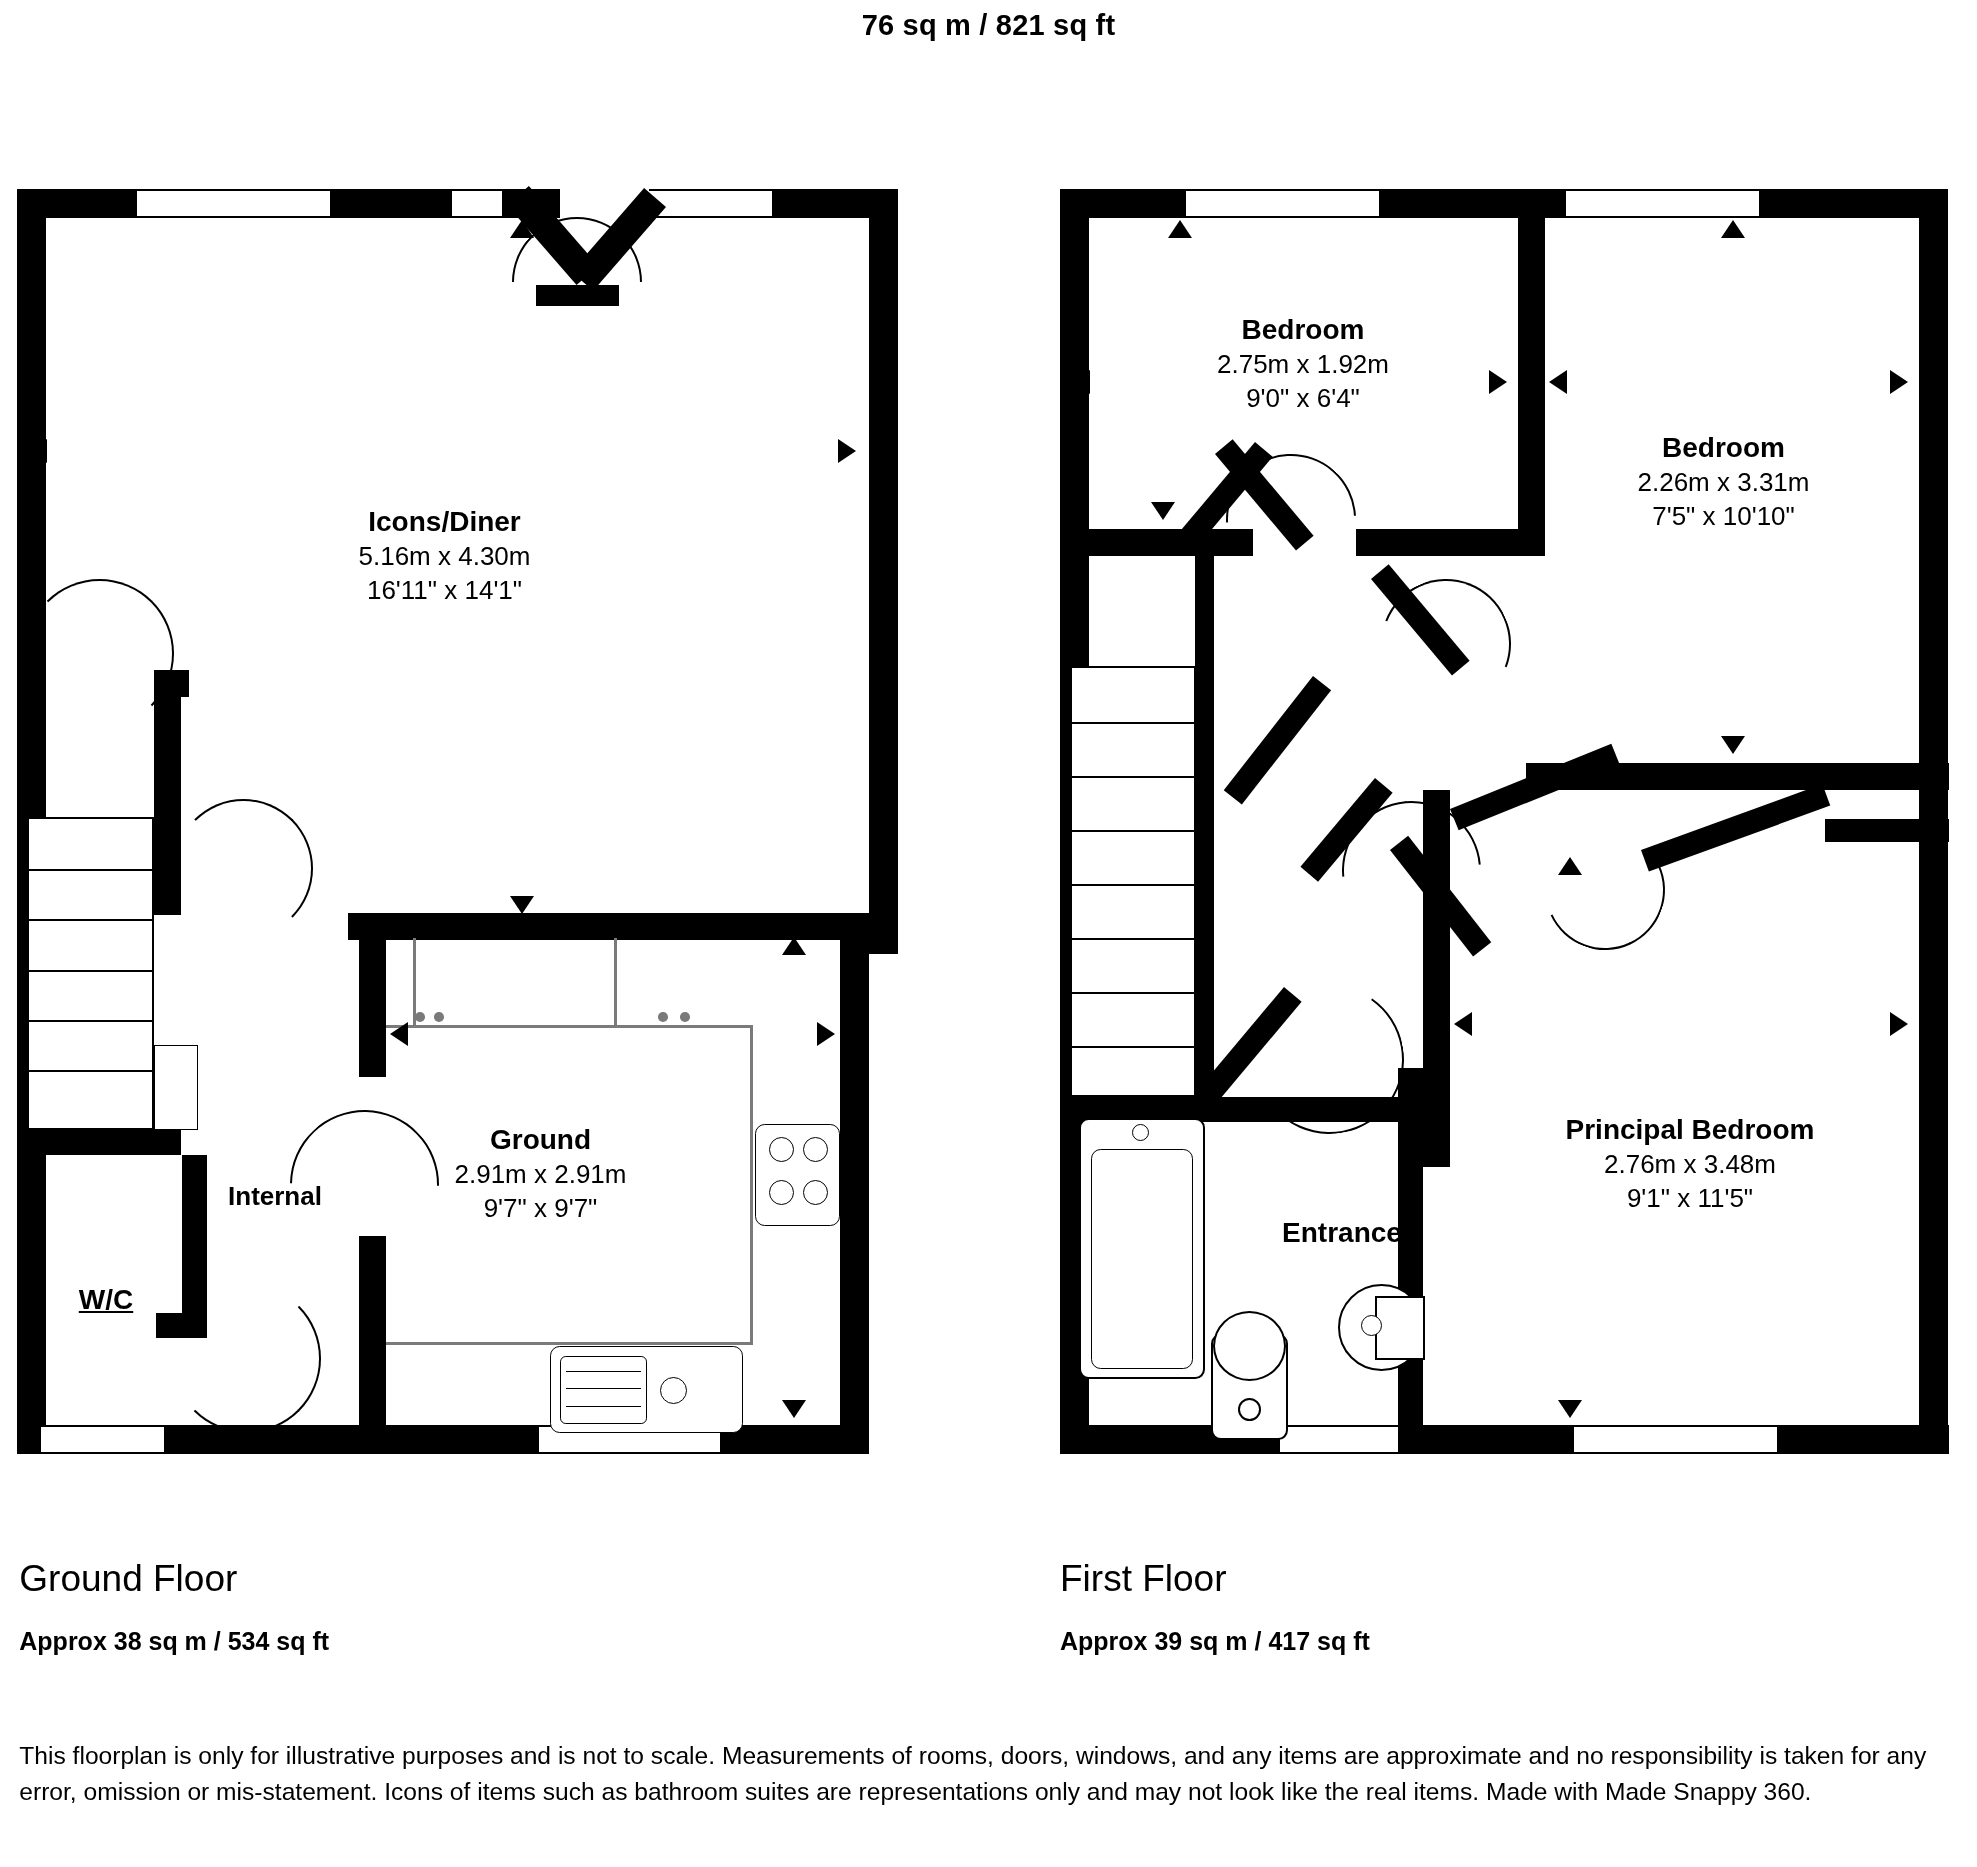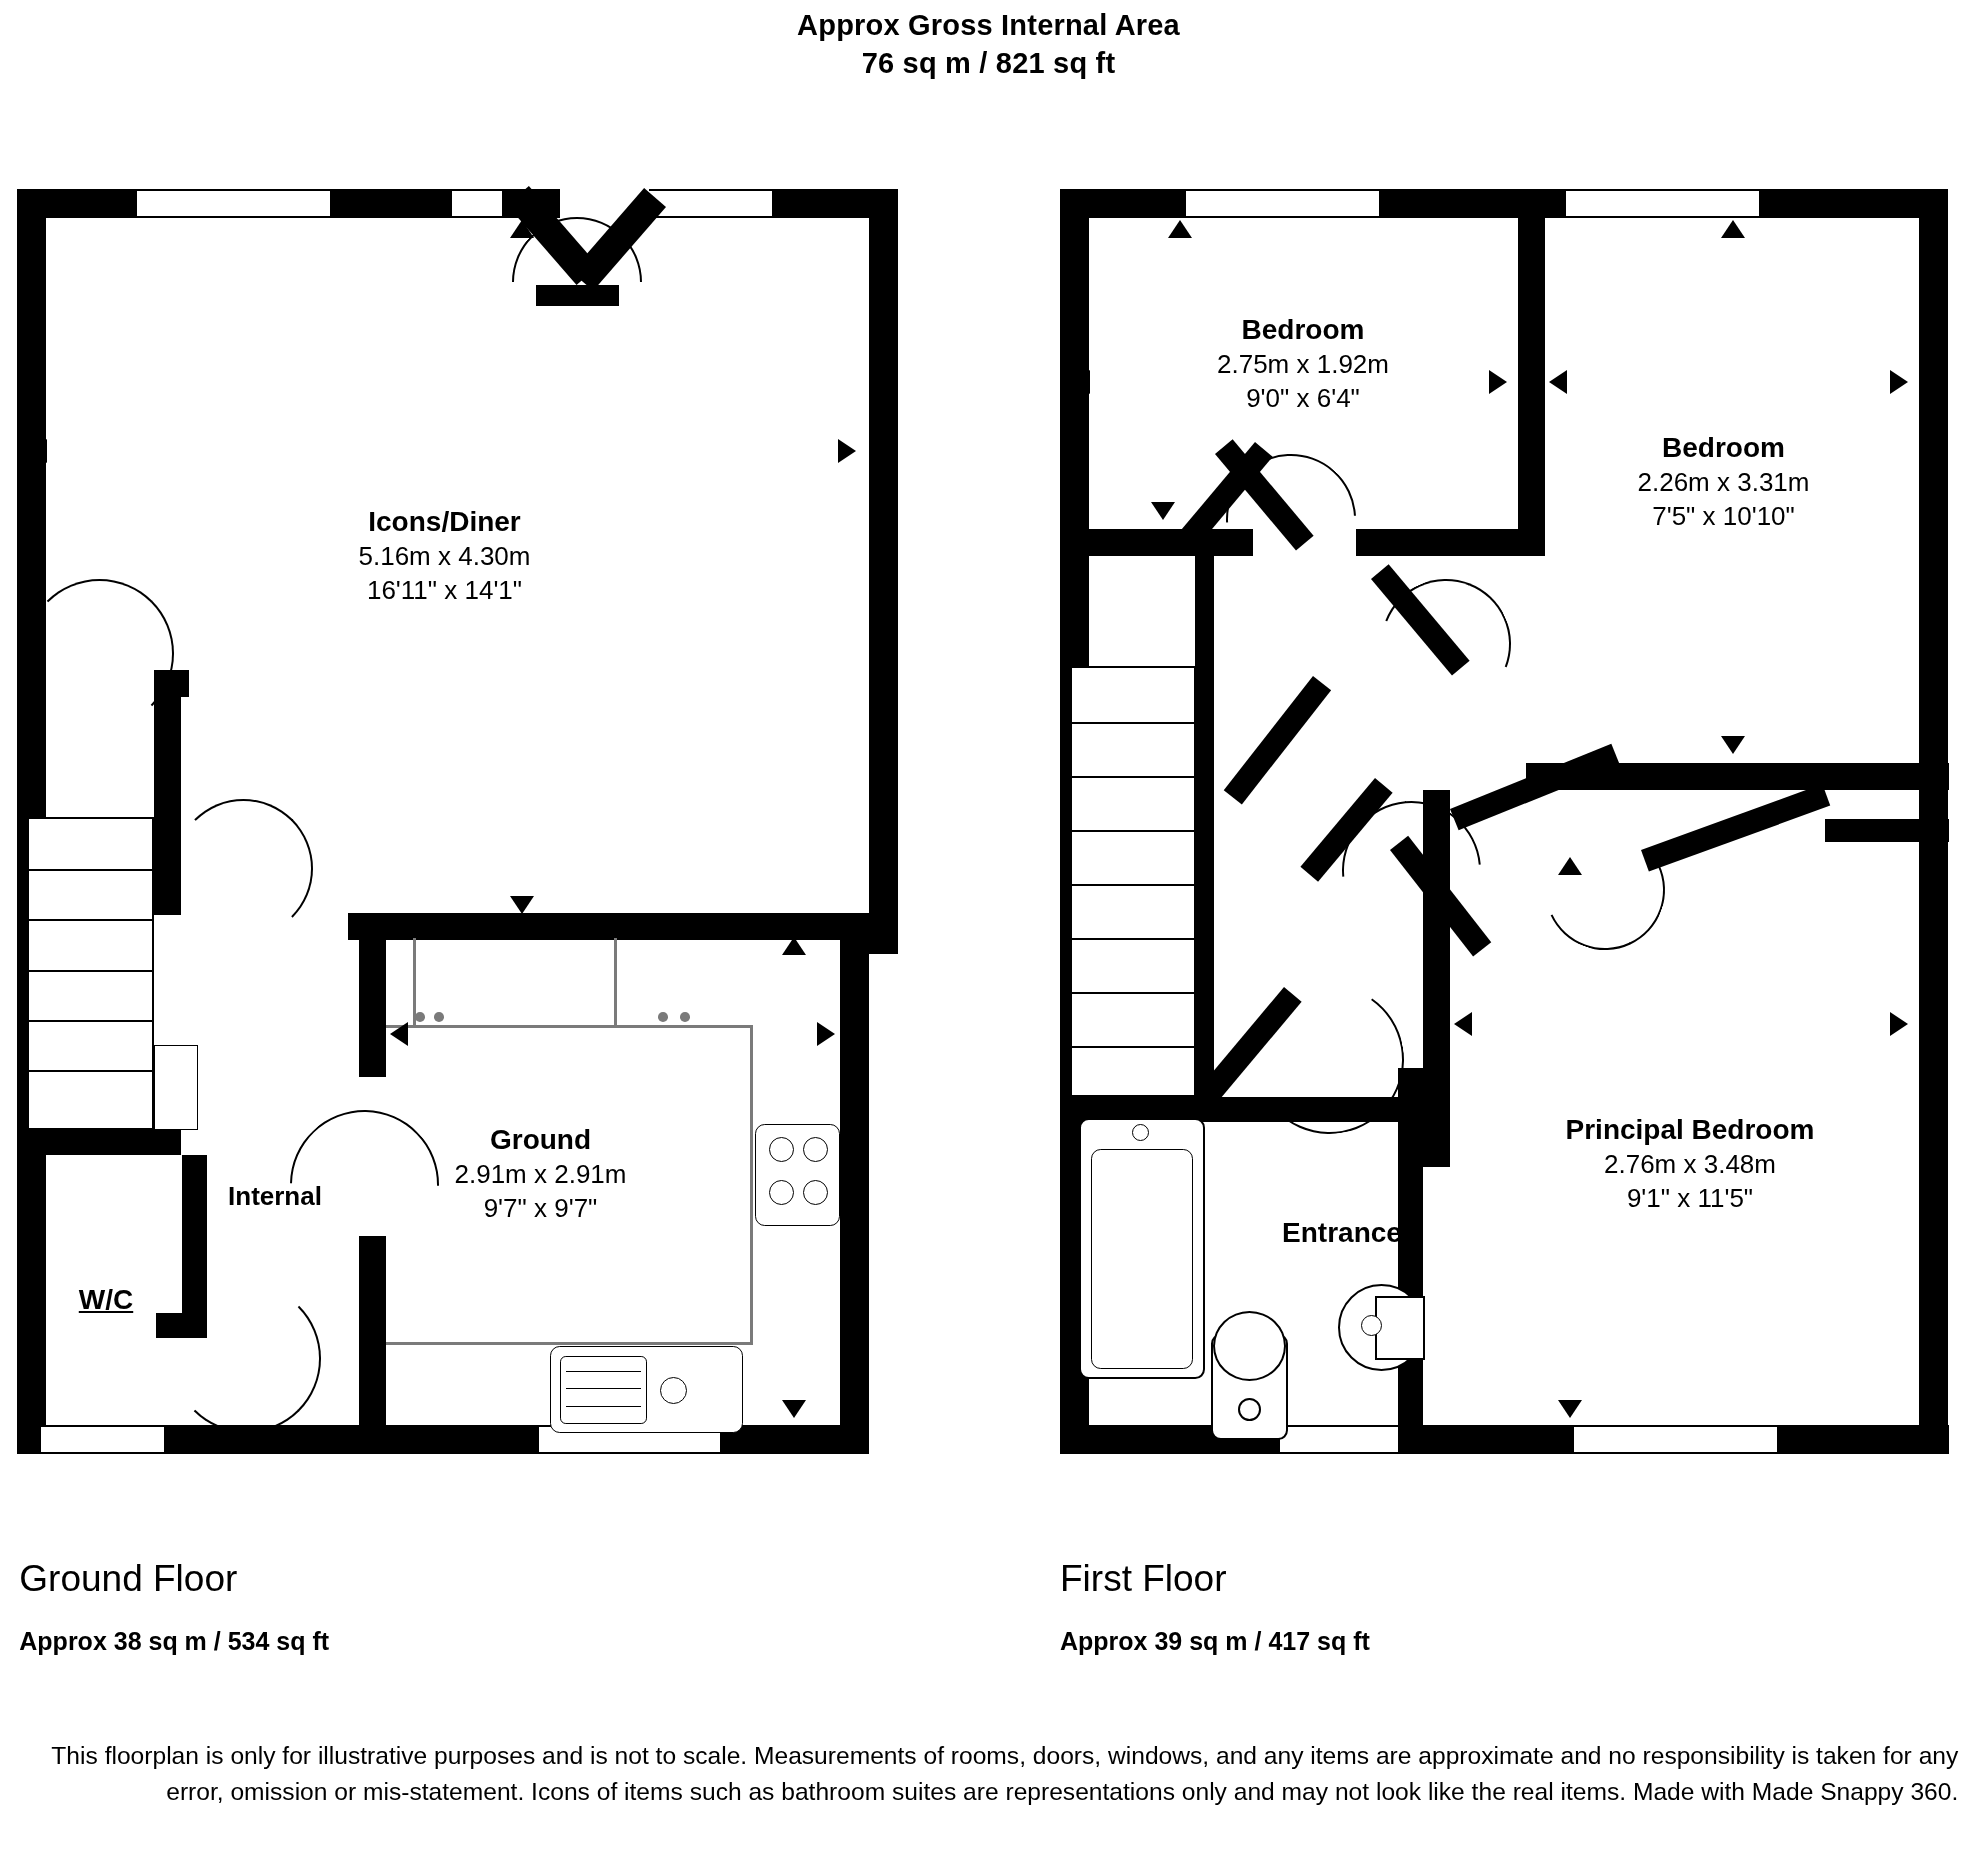--- a/index.html
+++ b/index.html
@@ -48,21 +48,21 @@
     font-weight: bold;
     white-space: nowrap;
   }
 
   
   .disclaimer {
     position: absolute;
     left: 19.3px;
     top: 1738px;
     width: 1939px;
-    text-align: right;
+    text-align: left;
     font-size: 24.6px;
     line-height: 1.46;
   }
 
   
   .wall {
     position: absolute;
     background: #000000;
   }
   .label {
@@ -154,21 +154,20 @@
     position: absolute;
     border-top: 1.9px solid #000;
   }
 </style>
 </head>
 <body>
 
 <div class="stage">
 
   <div class="header">
-    <div>Approx Gross Internal Area</div>
     <div>76 sq m / 821 sq ft</div>
   </div>
 
   <div>
 
     <div class="wall" style="left:17.4px; top:189px; width:120px; height:29px;"></div>
     <div class="window" style="left:137px; top:189px; width:193px; height:29px;"></div>
     <div class="wall" style="left:330px; top:189px; width:122px; height:29px;"></div>
     <div class="window" style="left:452px; top:189px; width:68px; height:29px;"></div>
     <div class="wall" style="left:502px; top:189px; width:58px; height:29px;"></div>

